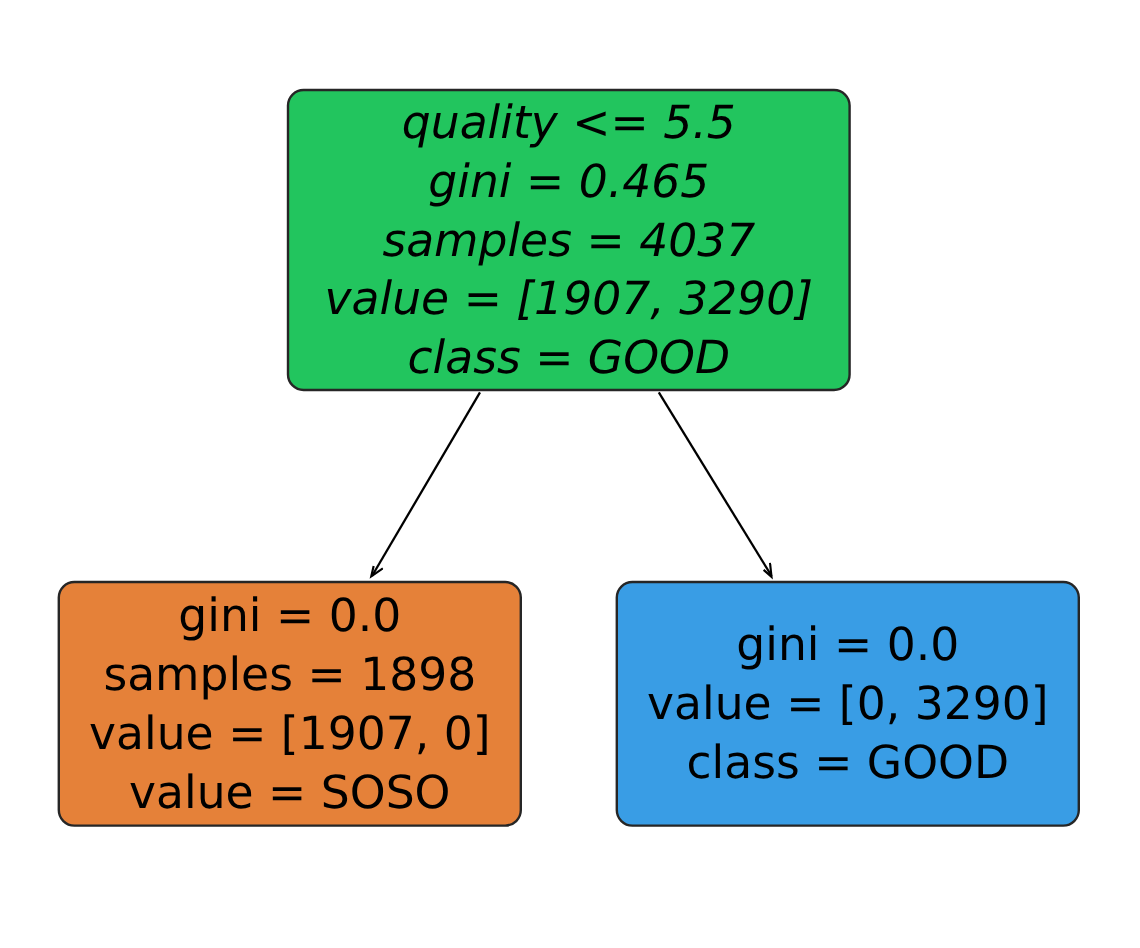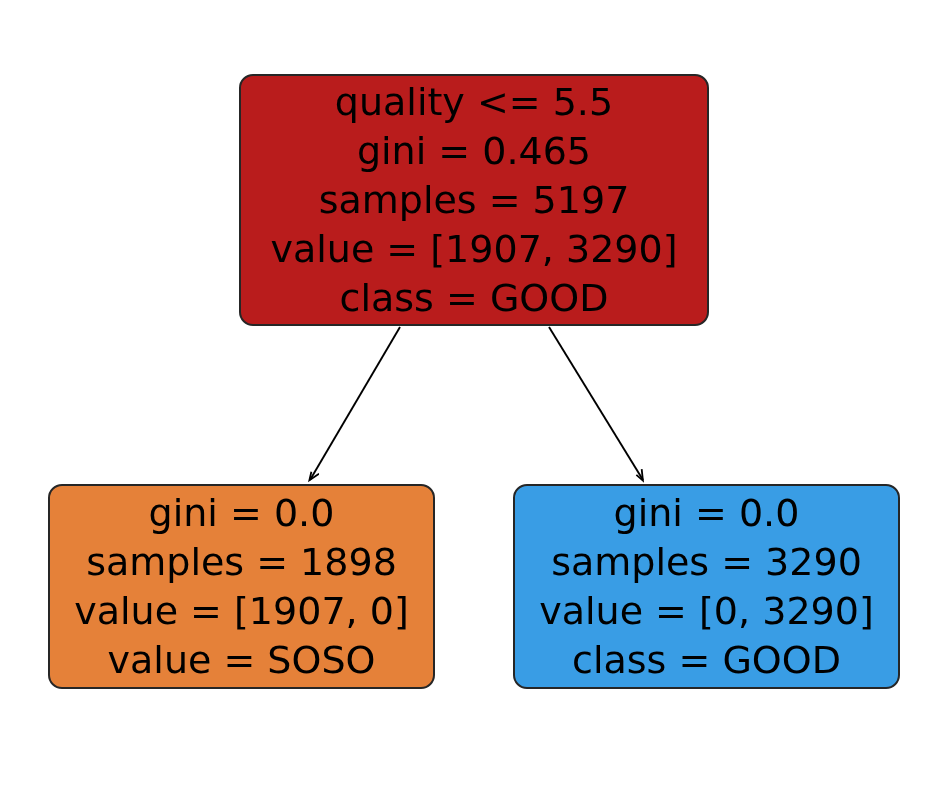--- a/index.html
+++ b/index.html
@@ -72,35 +72,34 @@
   <svg id="edge-layer" width="950" height="790" viewBox="0 0 950 790">
     <defs>
       <marker id="arrowhead" markerWidth="14" markerHeight="14" refX="11" refY="5.2" orient="auto" markerUnits="userSpaceOnUse">
         <path d="M 1,0.6 L 11.5,5.6 L 3.2,8.2" fill="none" stroke="#000000" stroke-width="1.8" stroke-linecap="butt" stroke-linejoin="miter"></path>
       </marker>
     </defs>
     <line x1="400" y1="327" x2="310" y2="480" stroke="#000000" stroke-width="1.9" marker-end="url(#arrowhead)"></line>
     <line x1="549" y1="327" x2="643" y2="480" stroke="#000000" stroke-width="1.9" marker-end="url(#arrowhead)"></line>
   </svg>
 
-  <div class="tree-node" id="node-root" style="background:#b91c1c;">
+  <div class="tree-node" id="node-root" style="background:#22c55e;font-style:italic;">
     <span class="node-line">quality &lt;= 5.5</span>
     <span class="node-line">gini = 0.465</span>
-    <span class="node-line">samples = 5197</span>
+    <span class="node-line">samples = 4037</span>
     <span class="node-line">value = [1907, 3290]</span>
     <span class="node-line">class = GOOD</span>
   </div>
 
   <div class="tree-node" id="node-left" style="background:#e58139;">
     <span class="node-line">gini = 0.0</span>
     <span class="node-line">samples = 1898</span>
     <span class="node-line">value = [1907, 0]</span>
     <span class="node-line">value = SOSO</span>
   </div>
 
   <div class="tree-node" id="node-right" style="background:#399de5;">
     <span class="node-line">gini = 0.0</span>
-    <span class="node-line">samples = 3290</span>
     <span class="node-line">value = [0, 3290]</span>
     <span class="node-line">class = GOOD</span>
   </div>
 
 </div>
 
 </body></html>

